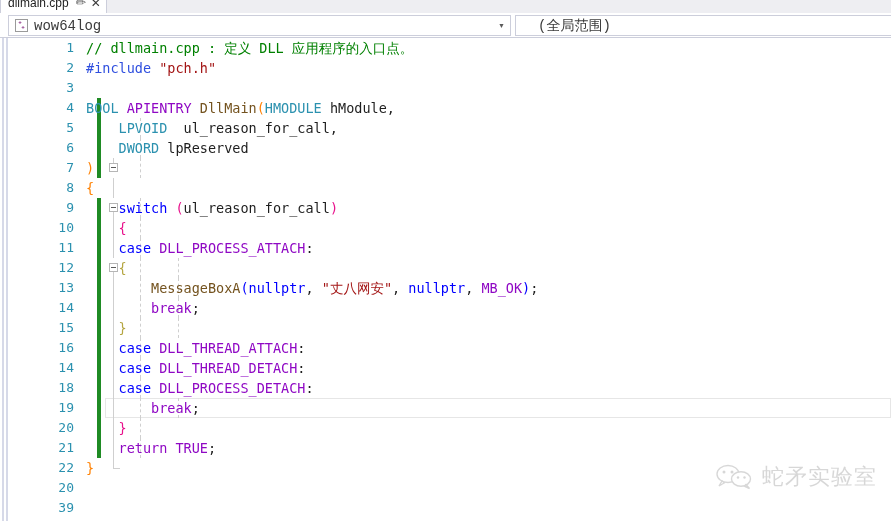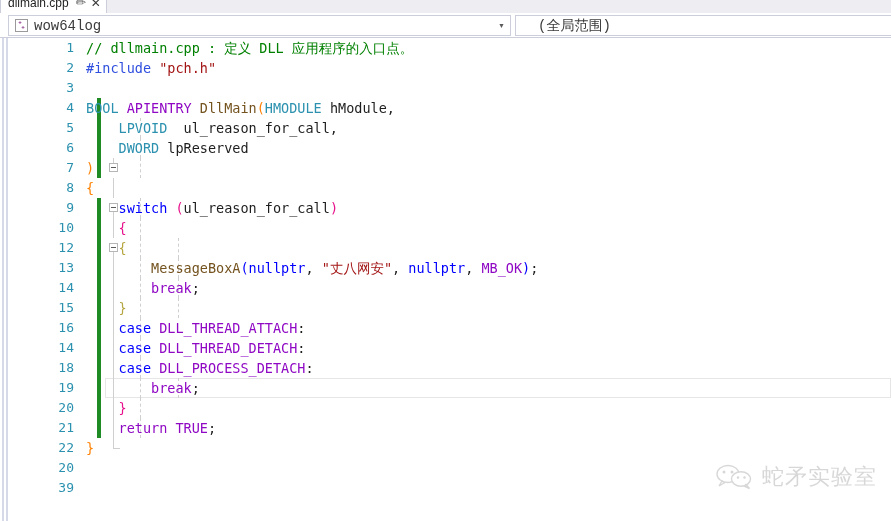--- a/index.html
+++ b/index.html
@@ -362,20 +362,27 @@
           <div class="fold-box"></div>
           <div class="guide" style="left: 130px;"></div>
           <div class="code"><span class="t-id">    </span><span class="t-kw2">switch </span><span class="t-hl">(</span><span class="t-id">ul_reason_for_call</span><span class="t-hl">)</span></div>
         </div>
         <div class="row">
           <div class="lineno">10</div>
           <div class="changebar"></div>
           <div class="fold-line"></div>
           <div class="guide" style="left: 130px;"></div>
           <div class="code"><span class="t-id">    </span><span class="t-hl">{</span></div>
+        </div>
+        <div class="row">
+          <div class="lineno">11</div>
+          <div class="changebar"></div>
+          <div class="fold-line"></div>
+          <div class="guide" style="left: 130px;"></div>
+          <div class="code"><span class="t-id">    </span><span class="t-kw2">case </span><span class="t-macro">DLL_PROCESS_ATTACH</span><span class="t-punct">:</span></div>
         </div>
         <div class="row">
           <div class="lineno">12</div>
           <div class="changebar"></div>
           <div class="fold-line half-top"></div>
           <div class="fold-box"></div>
           <div class="guide" style="left: 130px;"></div>
           <div class="guide" style="left: 168px;"></div>
           <div class="code"><span class="t-id">    </span><span class="t-brc2">{</span></div>
         </div>

